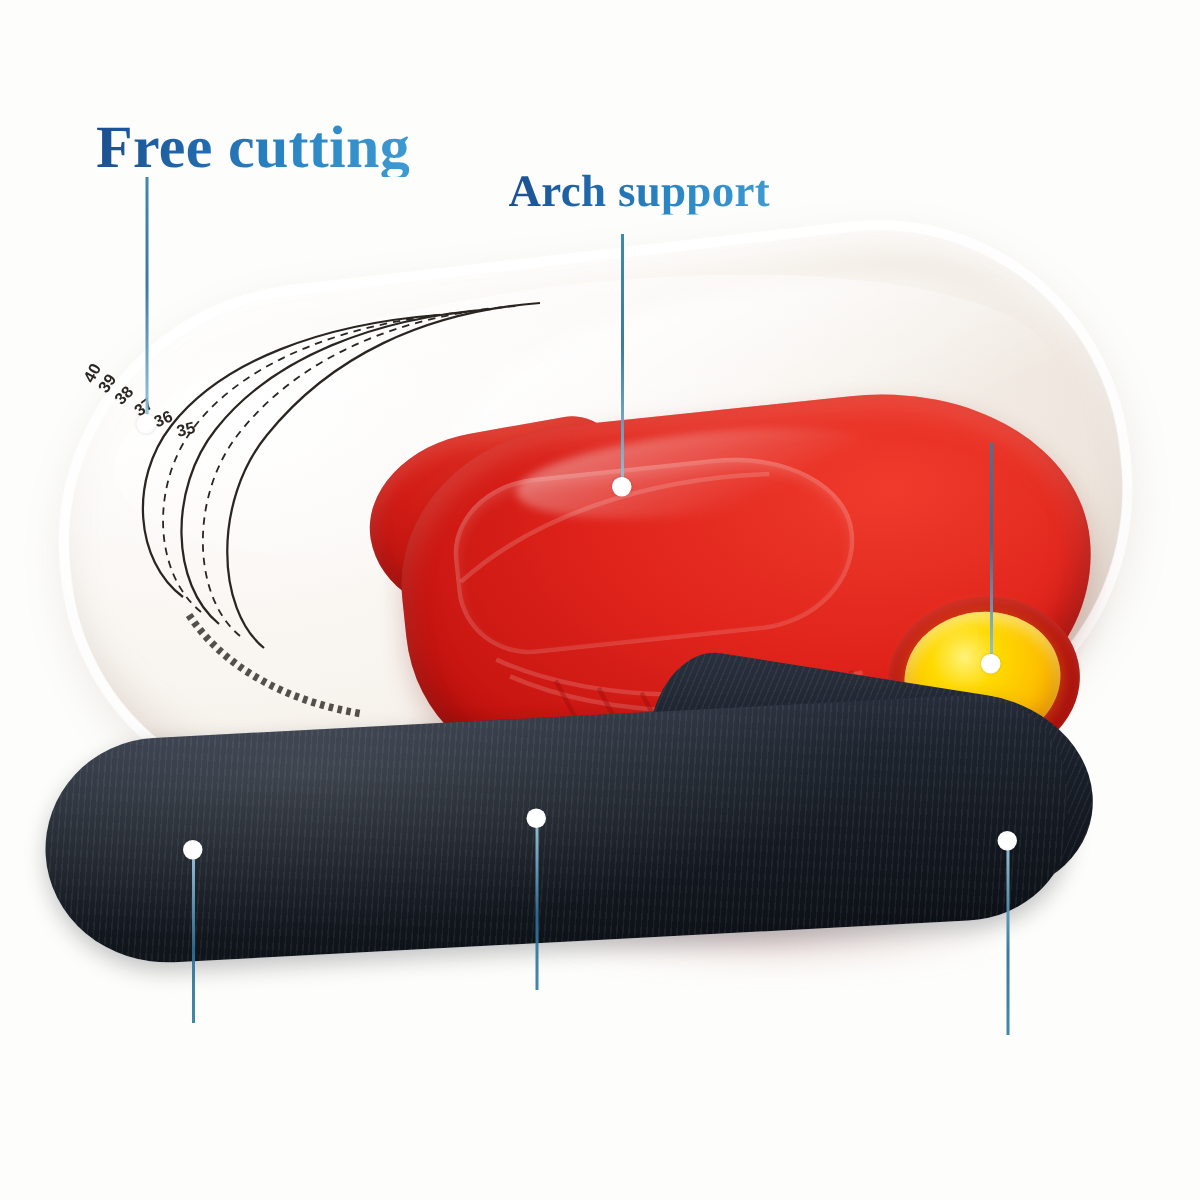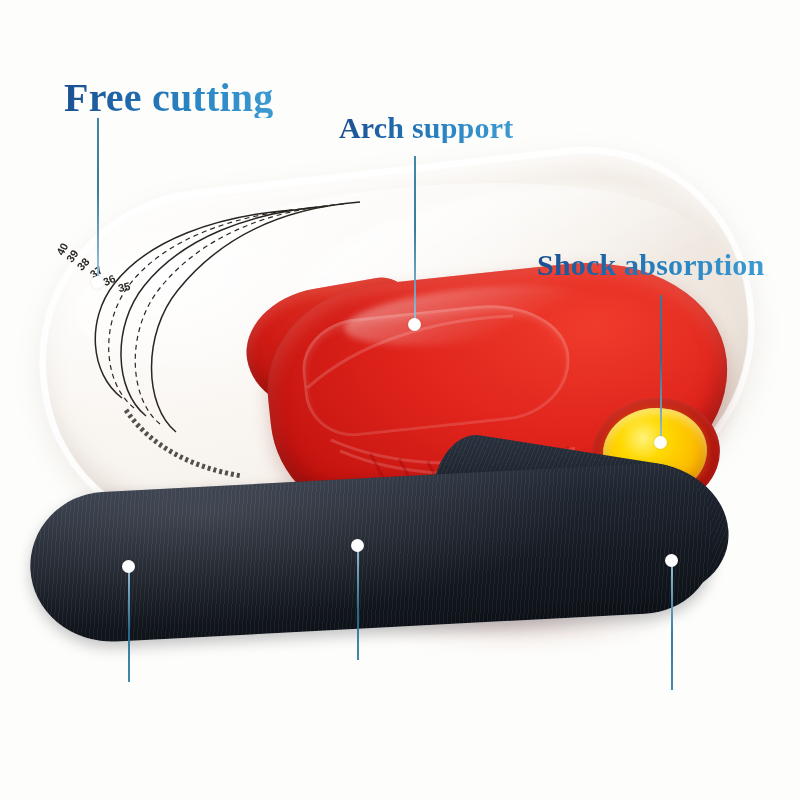--- a/index.html
+++ b/index.html
@@ -304,21 +304,20 @@
   </div>
 
   <div class="callout-label" style="left:22px; top:78px; font-size:40px;margin-left:42px;">Free cutting</div>
   <div class="lead-line" style="left:97px; top:118px; height:160px;"></div>
   <div class="lead-dot" style="left:91px; top:276px;"></div>
 
   <div class="callout-label" style="left:339px; top:113px; font-size:30px;text-align:center;">Arch support</div>
   <div class="lead-line" style="left:414px; top:156px; height:164px;"></div>
   <div class="lead-dot" style="left:408px; top:318px;"></div>
 
-  <div class="callout-label" style="left:537px; top:250px; font-size:30px;">Shock absorption</div>
   <div class="lead-line" style="left:660px; top:295px; height:145px;"></div>
   <div class="lead-dot" style="left:654px; top:436px;"></div>
 
   <div class="lead-line up" style="left:128px; top:570px; height:112px;"></div>
   <div class="lead-dot" style="left:122px; top:560px;"></div>
 
   <div class="lead-line up" style="left:357px; top:550px; height:110px;"></div>
   <div class="lead-dot" style="left:351px; top:539px;"></div>
 
   <div class="lead-line up" style="left:671px; top:566px; height:124px;"></div>

